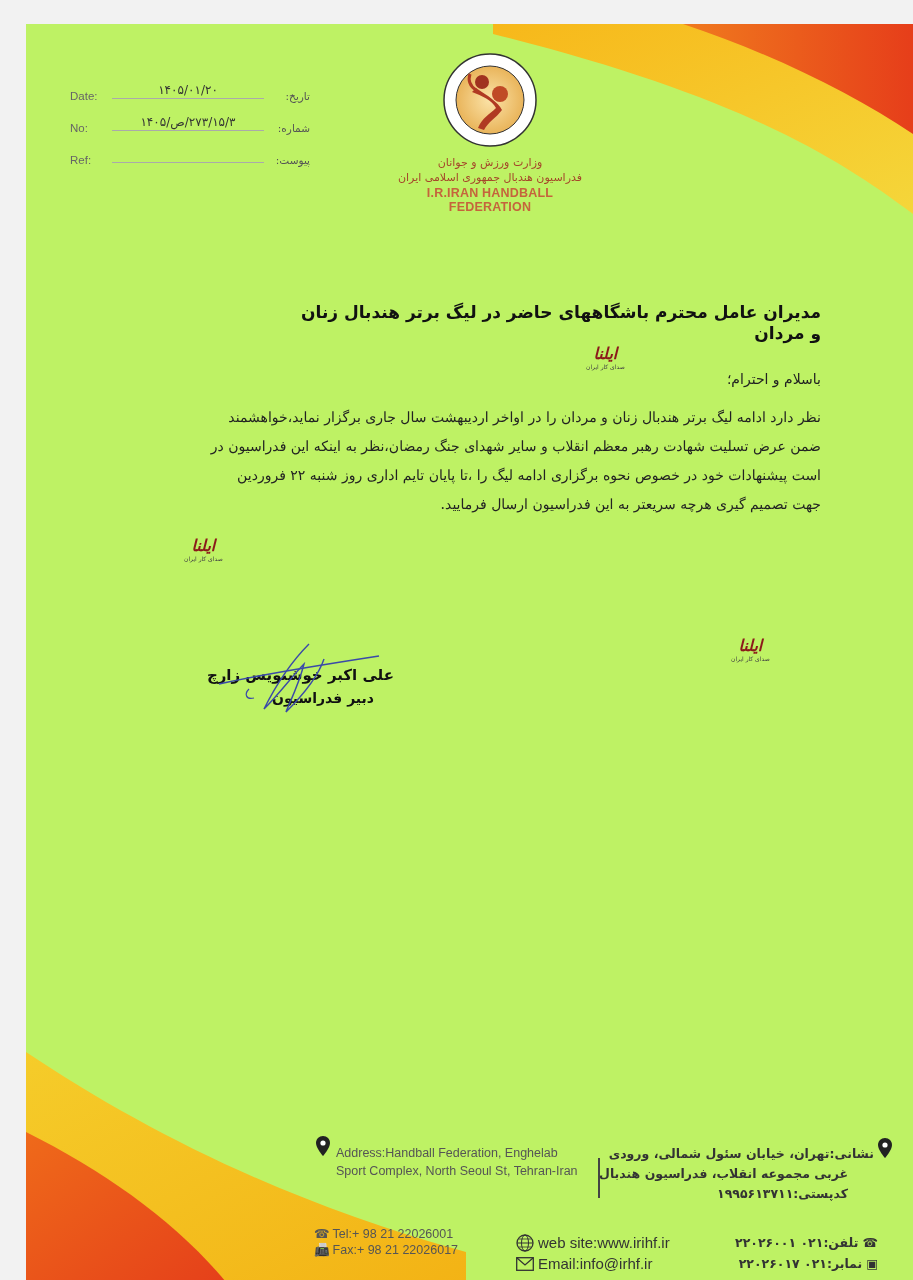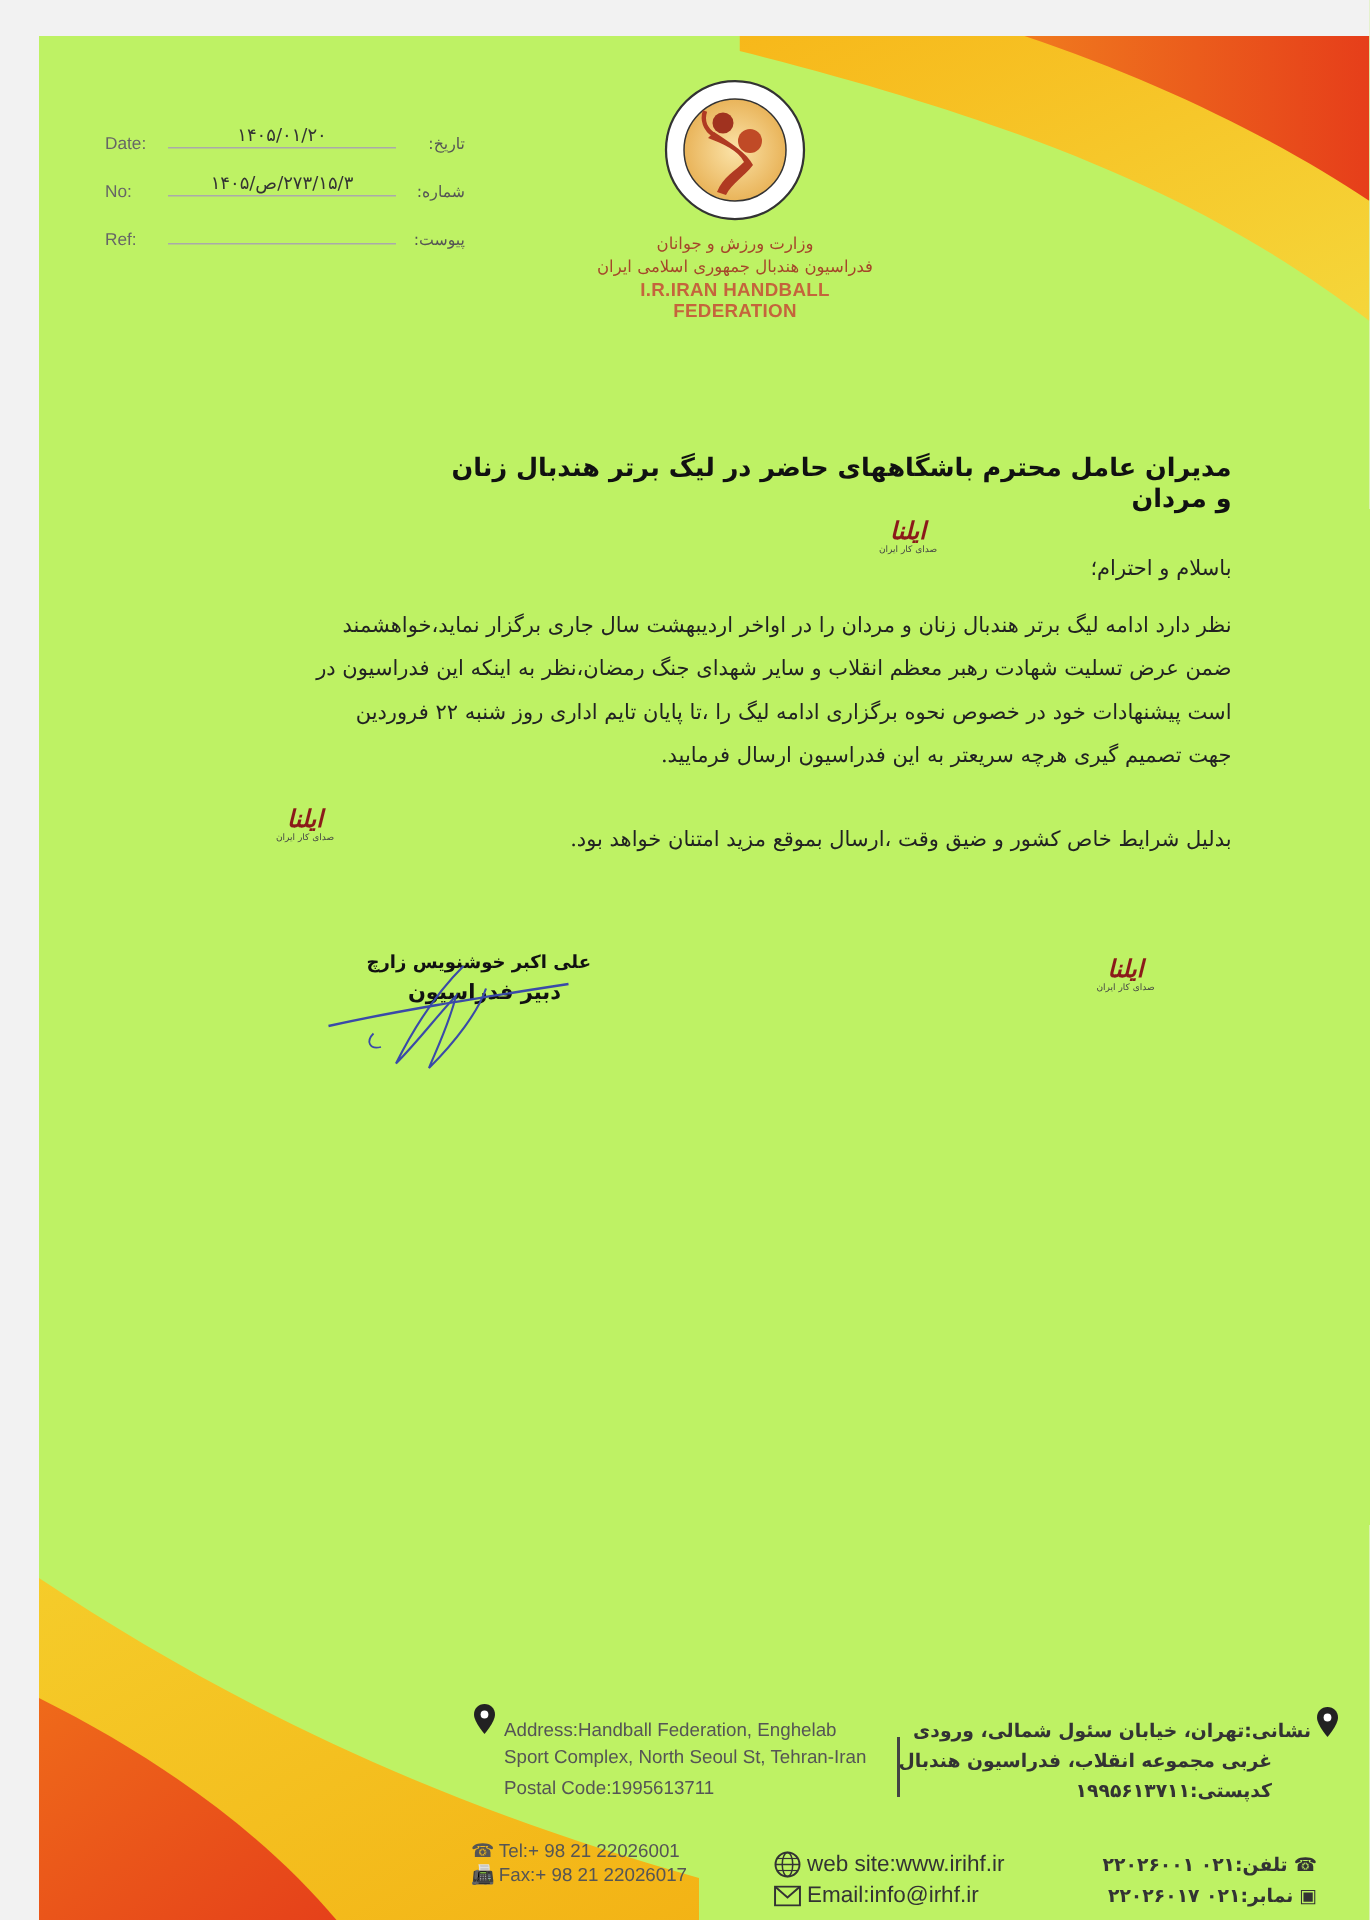--- a/index.html
+++ b/index.html
@@ -46,21 +46,21 @@
     .body-line { display: block; white-space: nowrap; }
     .closing-line { position: absolute; right: 92px; top: 527px; direction: rtl; font-family: "DejaVu Serif", serif; font-size: 14px; color: #222; }
 
     
     .wm { position: absolute; text-align: center; }
     .wm-logo { font-family: "DejaVu Serif", serif; font-weight: bold; font-style: italic; color: #8b1a1a; font-size: 16px; line-height: 1; direction: rtl; }
     .wm-tag { font-size: 6px; color: #444; direction: rtl; margin-top: 1px; }
 
     
     .signature { position: absolute; left: 178px; top: 610px; width: 190px; direction: rtl; text-align: right; }
-    .sig-name { font-size: 12px; font-weight: bold; color: #111; }
+    .sig-name { font-size: 15px; font-weight: bold; color: #111; margin-top: 32px; }
     .sig-title { font-size: 14px; font-weight: bold; color: #111; margin-top: 6px; margin-right: 20px; }
     .sig-scribble { position: absolute; left: 0; top: 0; width: 190px; height: 80px; pointer-events: none; }
 
     
     .footer { position: absolute; left: 0; top: 1120px; width: 880px; height: 140px; font-size: 12px; color: #444; }
     .f-en { position: absolute; left: 290px; top: 0; width: 280px; font-family: "Liberation Sans", sans-serif; font-size: 12.5px; line-height: 18px; color: #555; }
     .f-en .addr { padding-left: 20px; position: relative; }
     .f-en .pin { position: absolute; left: 0; top: -8px; }
     .f-en .postal { padding-left: 20px; margin-top: 3px; }
     .f-divider { position: absolute; left: 572px; top: 14px; width: 2px; height: 40px; background: #444; }
@@ -170,21 +170,20 @@
     <span class="body-line">ضمن عرض تسلیت شهادت رهبر معظم انقلاب و سایر شهدای جنگ رمضان،نظر به اینکه این فدراسیون در</span>
     <span class="body-line">است پیشنهادات خود در خصوص نحوه برگزاری ادامه لیگ را ،تا پایان تایم اداری روز شنبه ۲۲ فروردین</span>
     <span class="body-line">جهت تصمیم گیری هرچه سریعتر به این فدراسیون ارسال فرمایید.</span>
   </div>
 
   <div class="wm" style="left:158px; top:514px;">
     <div class="wm-logo">ایلنا</div>
     <div class="wm-tag">صدای کار ایران</div>
   </div>
 
-  <div class="closing-line">بدلیل شرایط خاص کشور و ضیق وقت ،ارسال بموقع مزید امتنان خواهد بود.</div>
 
   <div class="signature">
     <div class="sig-name">علی اکبر خوشنویس زارچ</div>
     <div class="sig-title">دبیر فدراسیون</div>
     <svg class="sig-scribble" viewBox="0 0 190 80">
       <path d="M15 50 C60 40 110 32 175 22" stroke="#3a4aa8" stroke-width="1.6" fill="none"></path>
       <path d="M105 10 C85 30 70 55 60 75 C75 60 90 40 100 30 C95 50 85 70 82 78 C100 60 115 40 120 25" stroke="#3a4aa8" stroke-width="1.4" fill="none"></path>
       <path d="M45 55 C40 60 42 66 50 64" stroke="#3a4aa8" stroke-width="1.2" fill="none"></path>
     </svg>
   </div>
@@ -197,21 +196,20 @@
   <div class="footer">
     <div class="f-en">
       <div class="addr">
         <svg class="pin" width="14" height="20" viewBox="0 0 14 20">
           <path d="M7 0 C3 0 0 3 0 7 C0 12 7 20 7 20 C7 20 14 12 14 7 C14 3 11 0 7 0 Z" fill="#222"></path>
           <circle cx="7" cy="7" r="2.6" fill="#fff"></circle>
         </svg>
         <div>Address:Handball Federation, Enghelab</div>
         <div>Sport Complex, North Seoul St, Tehran-Iran</div>
       </div>
-      <div class="postal">Postal Code:1995613711</div>
     </div>
 
     <div class="f-divider"></div>
 
     <div class="f-fa">
       <svg class="pin" width="14" height="20" viewBox="0 0 14 20">
         <path d="M7 0 C3 0 0 3 0 7 C0 12 7 20 7 20 C7 20 14 12 14 7 C14 3 11 0 7 0 Z" fill="#222"></path>
         <circle cx="7" cy="7" r="2.6" fill="#fff"></circle>
       </svg>
       <div class="line1">نشانی:تهران، خیابان سئول شمالی، ورودی</div>

